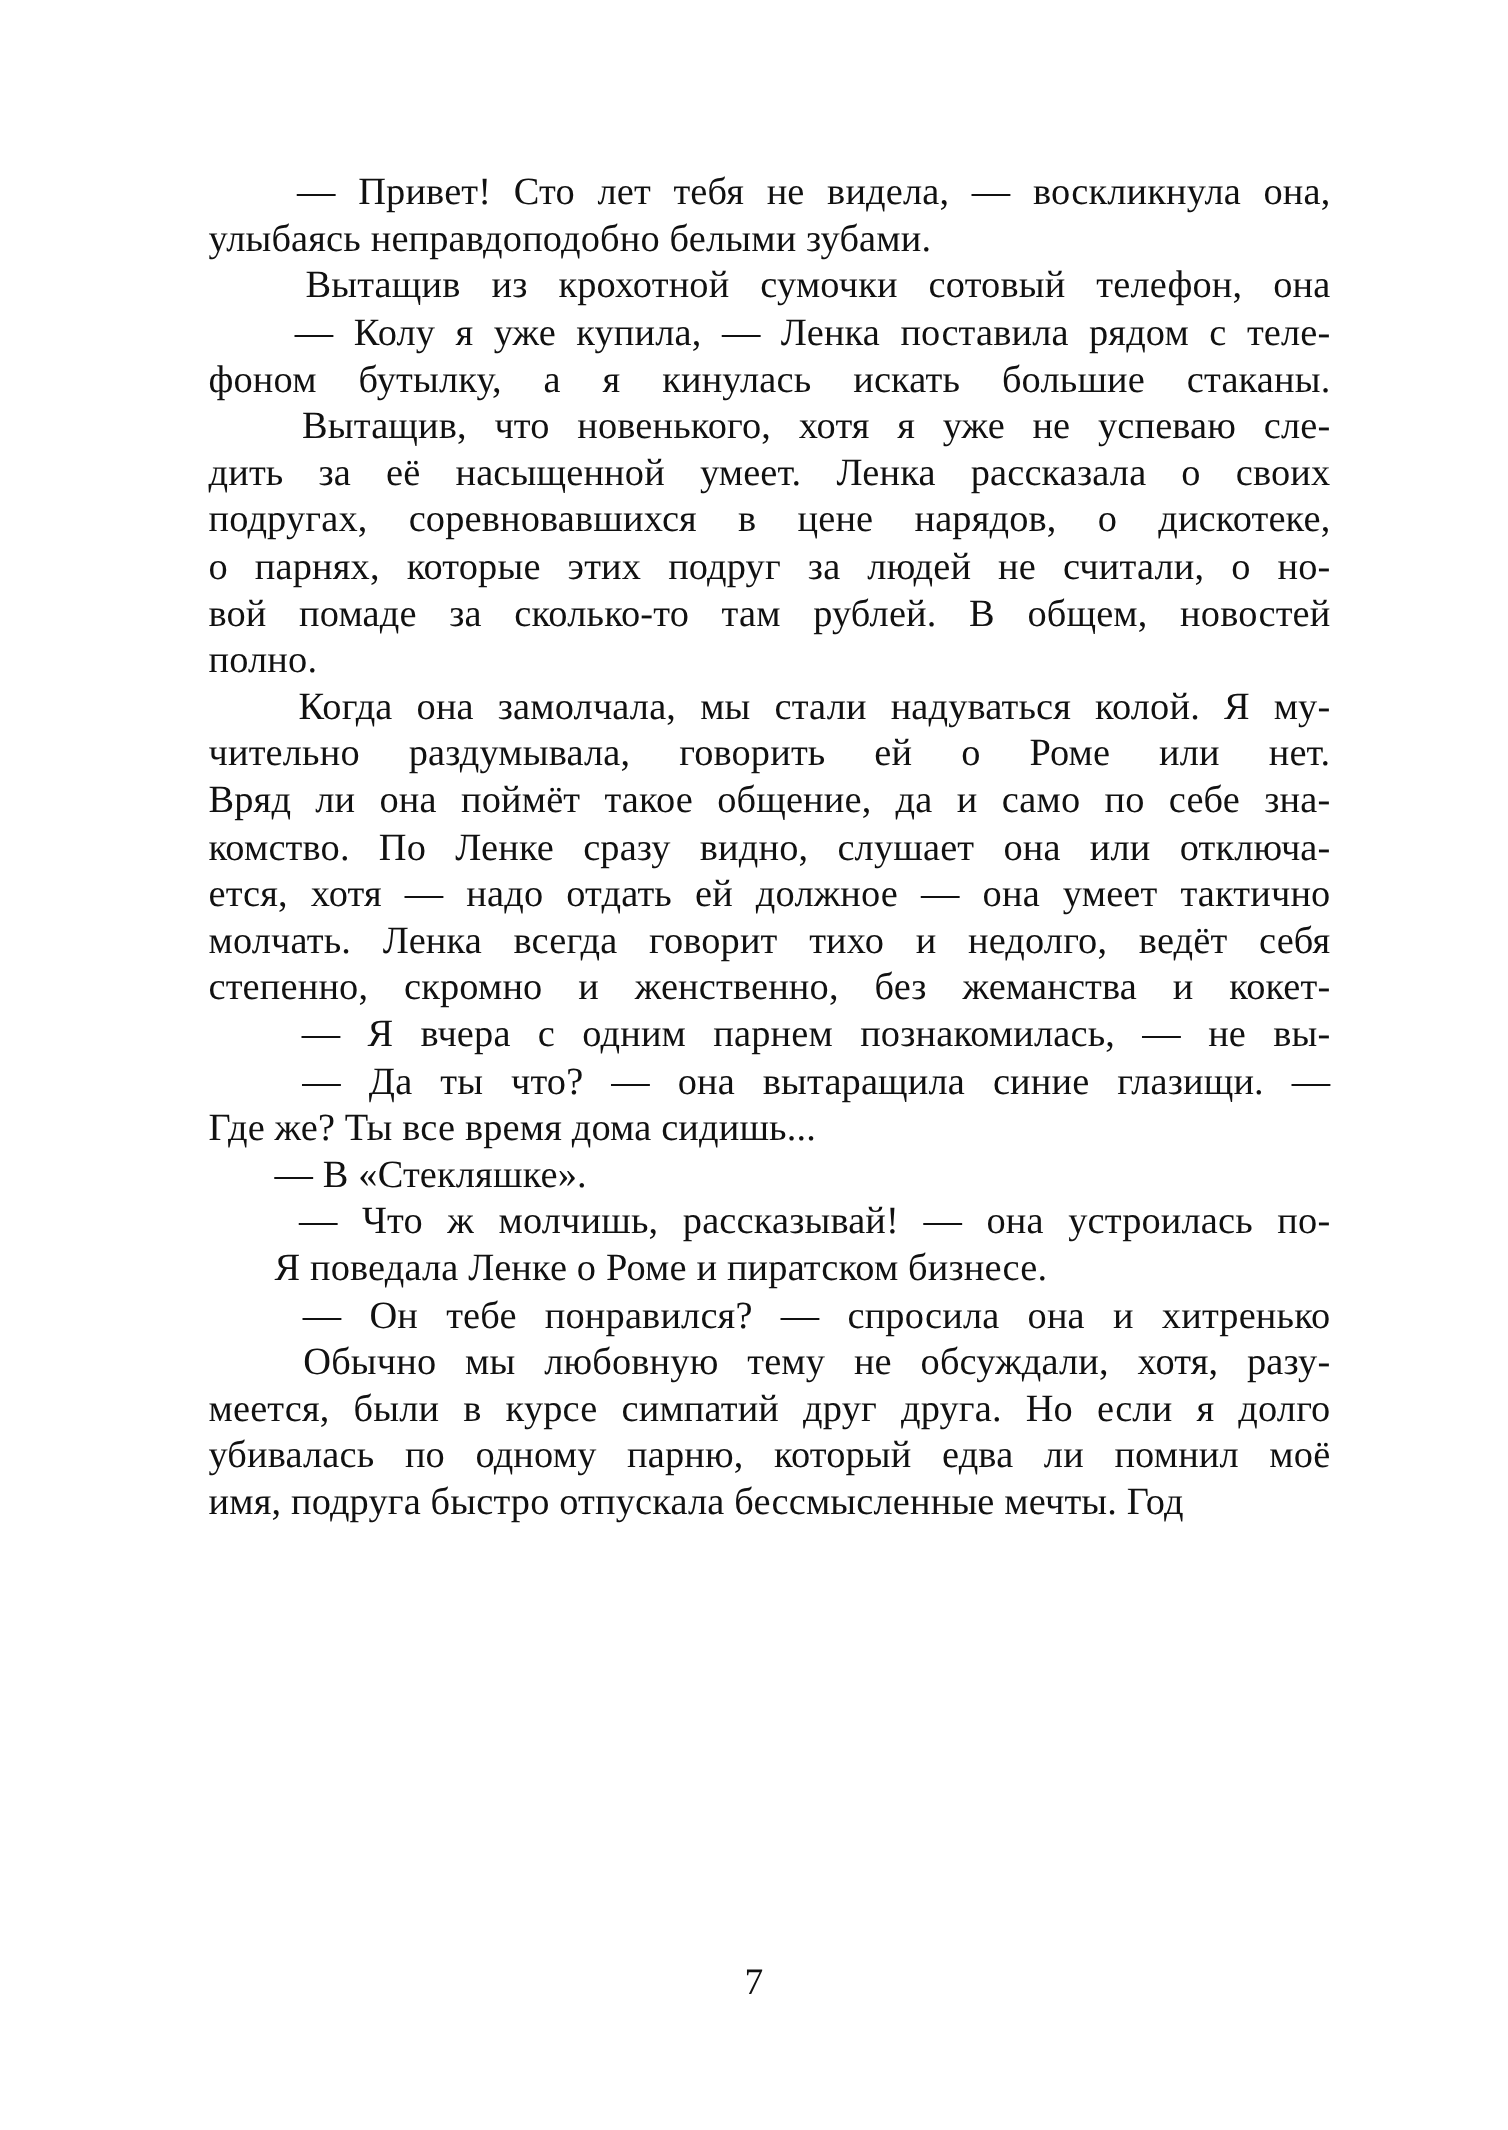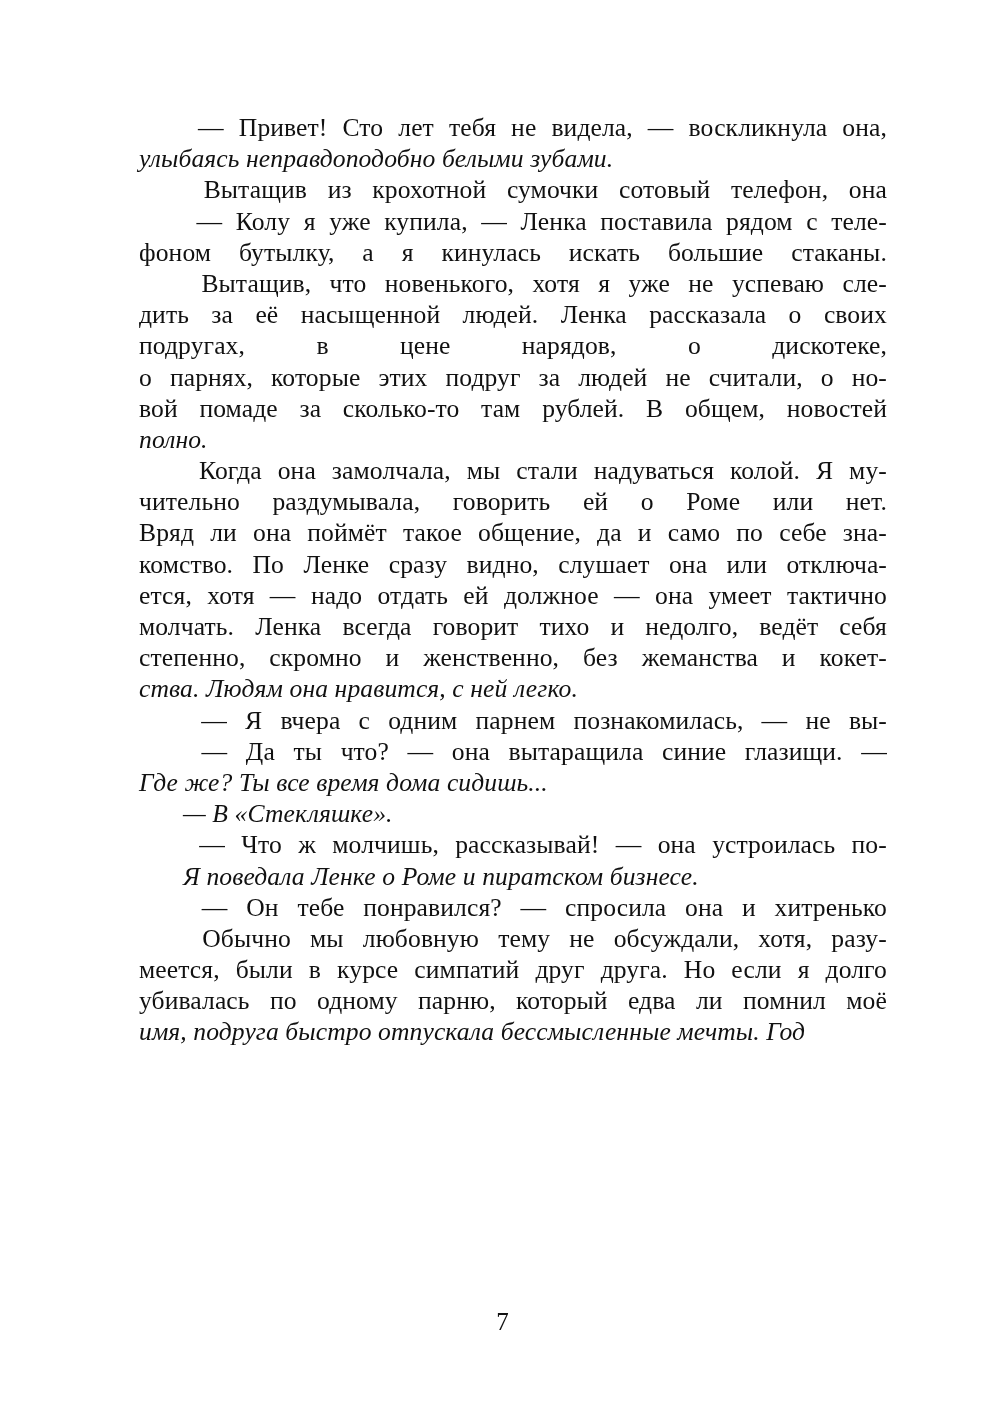--- a/index.html
+++ b/index.html
@@ -39,21 +39,20 @@
     white-space: pre;
     letter-spacing: 0.1px;
   }
   
   .line.just {
     justify-content: space-between;
   }
   
   .line.last {
     justify-content: flex-start;
-    font-style: italic;
   }
   .line .w {
     display: inline-block;
   }
   
   .line.indent::before {
     content: "";
     display: inline-block;
     width: 44px;
     flex: 0 0 44px;
@@ -80,35 +79,34 @@
       </div>
       <div class="para">
         <div class="line just indent"><span class="w">Вытащив</span><span class="w">из</span><span class="w">крохотной</span><span class="w">сумочки</span><span class="w">сотовый</span><span class="w">телефон,</span><span class="w">она</span></div>
       </div>
       <div class="para">
         <div class="line just indent"><span class="w">—</span><span class="w">Колу</span><span class="w">я</span><span class="w">уже</span><span class="w">купила,</span><span class="w">—</span><span class="w">Ленка</span><span class="w">поставила</span><span class="w">рядом</span><span class="w">с</span><span class="w">теле-</span></div>
         <div class="line just"><span class="w">фоном</span><span class="w">бутылку,</span><span class="w">а</span><span class="w">я</span><span class="w">кинулась</span><span class="w">искать</span><span class="w">большие</span><span class="w">стаканы.</span></div>
       </div>
       <div class="para">
         <div class="line just indent"><span class="w">Вытащив,</span><span class="w">что</span><span class="w">новенького,</span><span class="w">хотя</span><span class="w">я</span><span class="w">уже</span><span class="w">не</span><span class="w">успеваю</span><span class="w">сле-</span></div>
-        <div class="line just"><span class="w">дить</span><span class="w">за</span><span class="w">её</span><span class="w">насыщенной</span><span class="w">людей.</span><span class="w">Ленка</span><span class="w">рассказала</span><span class="w">о</span><span class="w">своих</span></div>
-        <div class="line just"><span class="w">подругах,</span><span class="w">в</span><span class="w">цене</span><span class="w">нарядов,</span><span class="w">о</span><span class="w">дискотеке,</span></div>
+        <div class="line just"><span class="w">дить</span><span class="w">за</span><span class="w">её</span><span class="w">насыщенной</span><span class="w">умеет.</span><span class="w">Ленка</span><span class="w">рассказала</span><span class="w">о</span><span class="w">своих</span></div>
+        <div class="line just"><span class="w">подругах,</span><span class="w">соревновавшихся</span><span class="w">в</span><span class="w">цене</span><span class="w">нарядов,</span><span class="w">о</span><span class="w">дискотеке,</span></div>
         <div class="line just"><span class="w">о</span><span class="w">парнях,</span><span class="w">которые</span><span class="w">этих</span><span class="w">подруг</span><span class="w">за</span><span class="w">людей</span><span class="w">не</span><span class="w">считали,</span><span class="w">о</span><span class="w">но-</span></div>
         <div class="line just"><span class="w">вой</span><span class="w">помаде</span><span class="w">за</span><span class="w">сколько-то</span><span class="w">там</span><span class="w">рублей.</span><span class="w">В</span><span class="w">общем,</span><span class="w">новостей</span></div>
         <div class="line last">полно.</div>
       </div>
       <div class="para">
         <div class="line just indent"><span class="w">Когда</span><span class="w">она</span><span class="w">замолчала,</span><span class="w">мы</span><span class="w">стали</span><span class="w">надуваться</span><span class="w">колой.</span><span class="w">Я</span><span class="w">му-</span></div>
         <div class="line just"><span class="w">чительно</span><span class="w">раздумывала,</span><span class="w">говорить</span><span class="w">ей</span><span class="w">о</span><span class="w">Роме</span><span class="w">или</span><span class="w">нет.</span></div>
         <div class="line just"><span class="w">Вряд</span><span class="w">ли</span><span class="w">она</span><span class="w">поймёт</span><span class="w">такое</span><span class="w">общение,</span><span class="w">да</span><span class="w">и</span><span class="w">само</span><span class="w">по</span><span class="w">себе</span><span class="w">зна-</span></div>
         <div class="line just"><span class="w">комство.</span><span class="w">По</span><span class="w">Ленке</span><span class="w">сразу</span><span class="w">видно,</span><span class="w">слушает</span><span class="w">она</span><span class="w">или</span><span class="w">отключа-</span></div>
         <div class="line just"><span class="w">ется,</span><span class="w">хотя</span><span class="w">—</span><span class="w">надо</span><span class="w">отдать</span><span class="w">ей</span><span class="w">должное</span><span class="w">—</span><span class="w">она</span><span class="w">умеет</span><span class="w">тактично</span></div>
         <div class="line just"><span class="w">молчать.</span><span class="w">Ленка</span><span class="w">всегда</span><span class="w">говорит</span><span class="w">тихо</span><span class="w">и</span><span class="w">недолго,</span><span class="w">ведёт</span><span class="w">себя</span></div>
         <div class="line just"><span class="w">степенно,</span><span class="w">скромно</span><span class="w">и</span><span class="w">женственно,</span><span class="w">без</span><span class="w">жеманства</span><span class="w">и</span><span class="w">кокет-</span></div>
-        <div class="line last">ства. Людям она нравится, с ней легко.</div>
       </div>
       <div class="para">
         <div class="line just indent"><span class="w">—</span><span class="w">Я</span><span class="w">вчера</span><span class="w">с</span><span class="w">одним</span><span class="w">парнем</span><span class="w">познакомилась,</span><span class="w">—</span><span class="w">не</span><span class="w">вы-</span></div>
       </div>
       <div class="para">
         <div class="line just indent"><span class="w">—</span><span class="w">Да</span><span class="w">ты</span><span class="w">что?</span><span class="w">—</span><span class="w">она</span><span class="w">вытаращила</span><span class="w">синие</span><span class="w">глазищи.</span><span class="w">—</span></div>
         <div class="line last">Где же? Ты все время дома сидишь...</div>
       </div>
       <div class="para">
         <div class="line last indent">— В «Стекляшке».</div>

